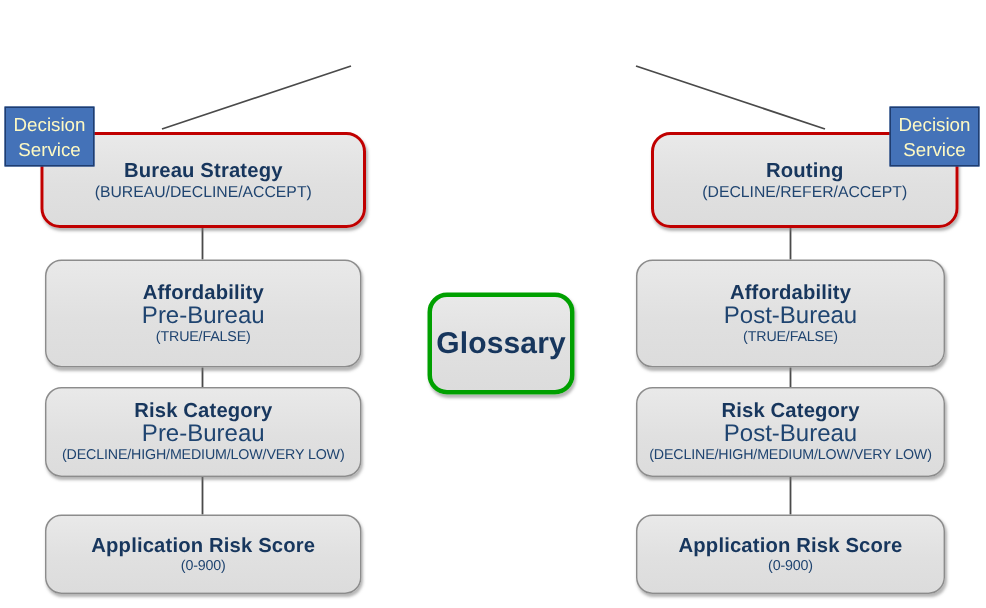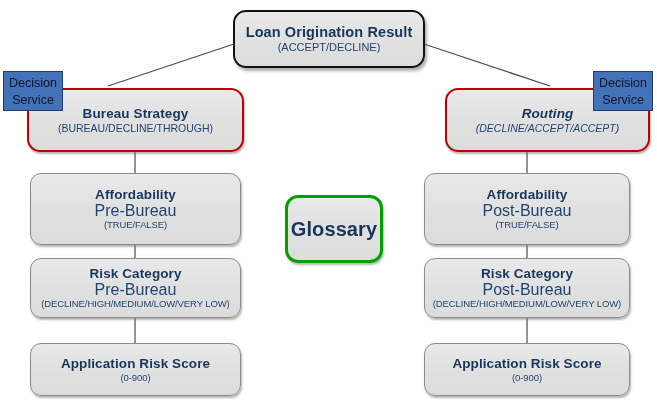--- a/index.html
+++ b/index.html
@@ -88,21 +88,21 @@
     border-radius: 13px;
   }
   .node.glossary .t1 { font-size: 20px; }
 
   
   .badge {
     position: absolute;
     box-sizing: border-box;
     background: #4472b8;
     border: 1.5px solid #1f3d70;
-    color: #0f172a;
+    color: #fef9c3;
     font-size: 12.5px;
     line-height: 17px;
     text-align: center;
     padding-top: 1px;
     z-index: 6;
     display: flex;
     flex-direction: column;
     align-items: center;
     justify-content: center;
   }
@@ -123,28 +123,24 @@
       <line x1="135" y1="152" x2="135" y2="173"></line>
       <line x1="135" y1="245" x2="135" y2="258"></line>
       <line x1="135" y1="318" x2="135" y2="343"></line>
 
       <line x1="527" y1="152" x2="527" y2="173"></line>
       <line x1="527" y1="245" x2="527" y2="258"></line>
       <line x1="527" y1="318" x2="527" y2="343"></line>
     </g>
   </svg>
 
-  <div class="node root" style="left:233px; top:10px; width:192px; height:58px;">
-    <div class="t1">Loan Origination Result</div>
-    <div class="t3">(ACCEPT/DECLINE)</div>
-  </div>
 
   <div class="node service" style="left:27px; top:88px; width:217px; height:64px;">
     <div class="t1">Bureau Strategy</div>
-    <div class="t3">(BUREAU/DECLINE/THROUGH)</div>
+    <div class="t3">(BUREAU/DECLINE/ACCEPT)</div>
   </div>
   <div class="badge" style="left:3px; top:71px; width:60px; height:40px;">
     <span>Decision</span>
     <span>Service</span>
   </div>
 
   <div class="node" style="left:30px; top:173px; width:211px; height:72px;">
     <div class="t1">Affordability</div>
     <div class="t2">Pre-Bureau</div>
     <div class="t3">(TRUE/FALSE)</div>
@@ -154,23 +150,23 @@
     <div class="t1">Risk Category</div>
     <div class="t2">Pre-Bureau</div>
     <div class="t3">(DECLINE/HIGH/MEDIUM/LOW/VERY LOW)</div>
   </div>
 
   <div class="node" style="left:30px; top:343px; width:211px; height:53px;">
     <div class="t1">Application Risk Score</div>
     <div class="t3">(0-900)</div>
   </div>
 
-  <div class="node service" style="left:445px; top:88px; width:205px; height:64px;font-style:italic;">
+  <div class="node service" style="left:434px; top:88px; width:205px; height:64px;">
     <div class="t1">Routing</div>
-    <div class="t3">(DECLINE/ACCEPT/ACCEPT)</div>
+    <div class="t3">(DECLINE/REFER/ACCEPT)</div>
   </div>
   <div class="badge" style="left:593px; top:71px; width:60px; height:40px;">
     <span>Decision</span>
     <span>Service</span>
   </div>
 
   <div class="node" style="left:424px; top:173px; width:206px; height:72px;">
     <div class="t1">Affordability</div>
     <div class="t2">Post-Bureau</div>
     <div class="t3">(TRUE/FALSE)</div>

